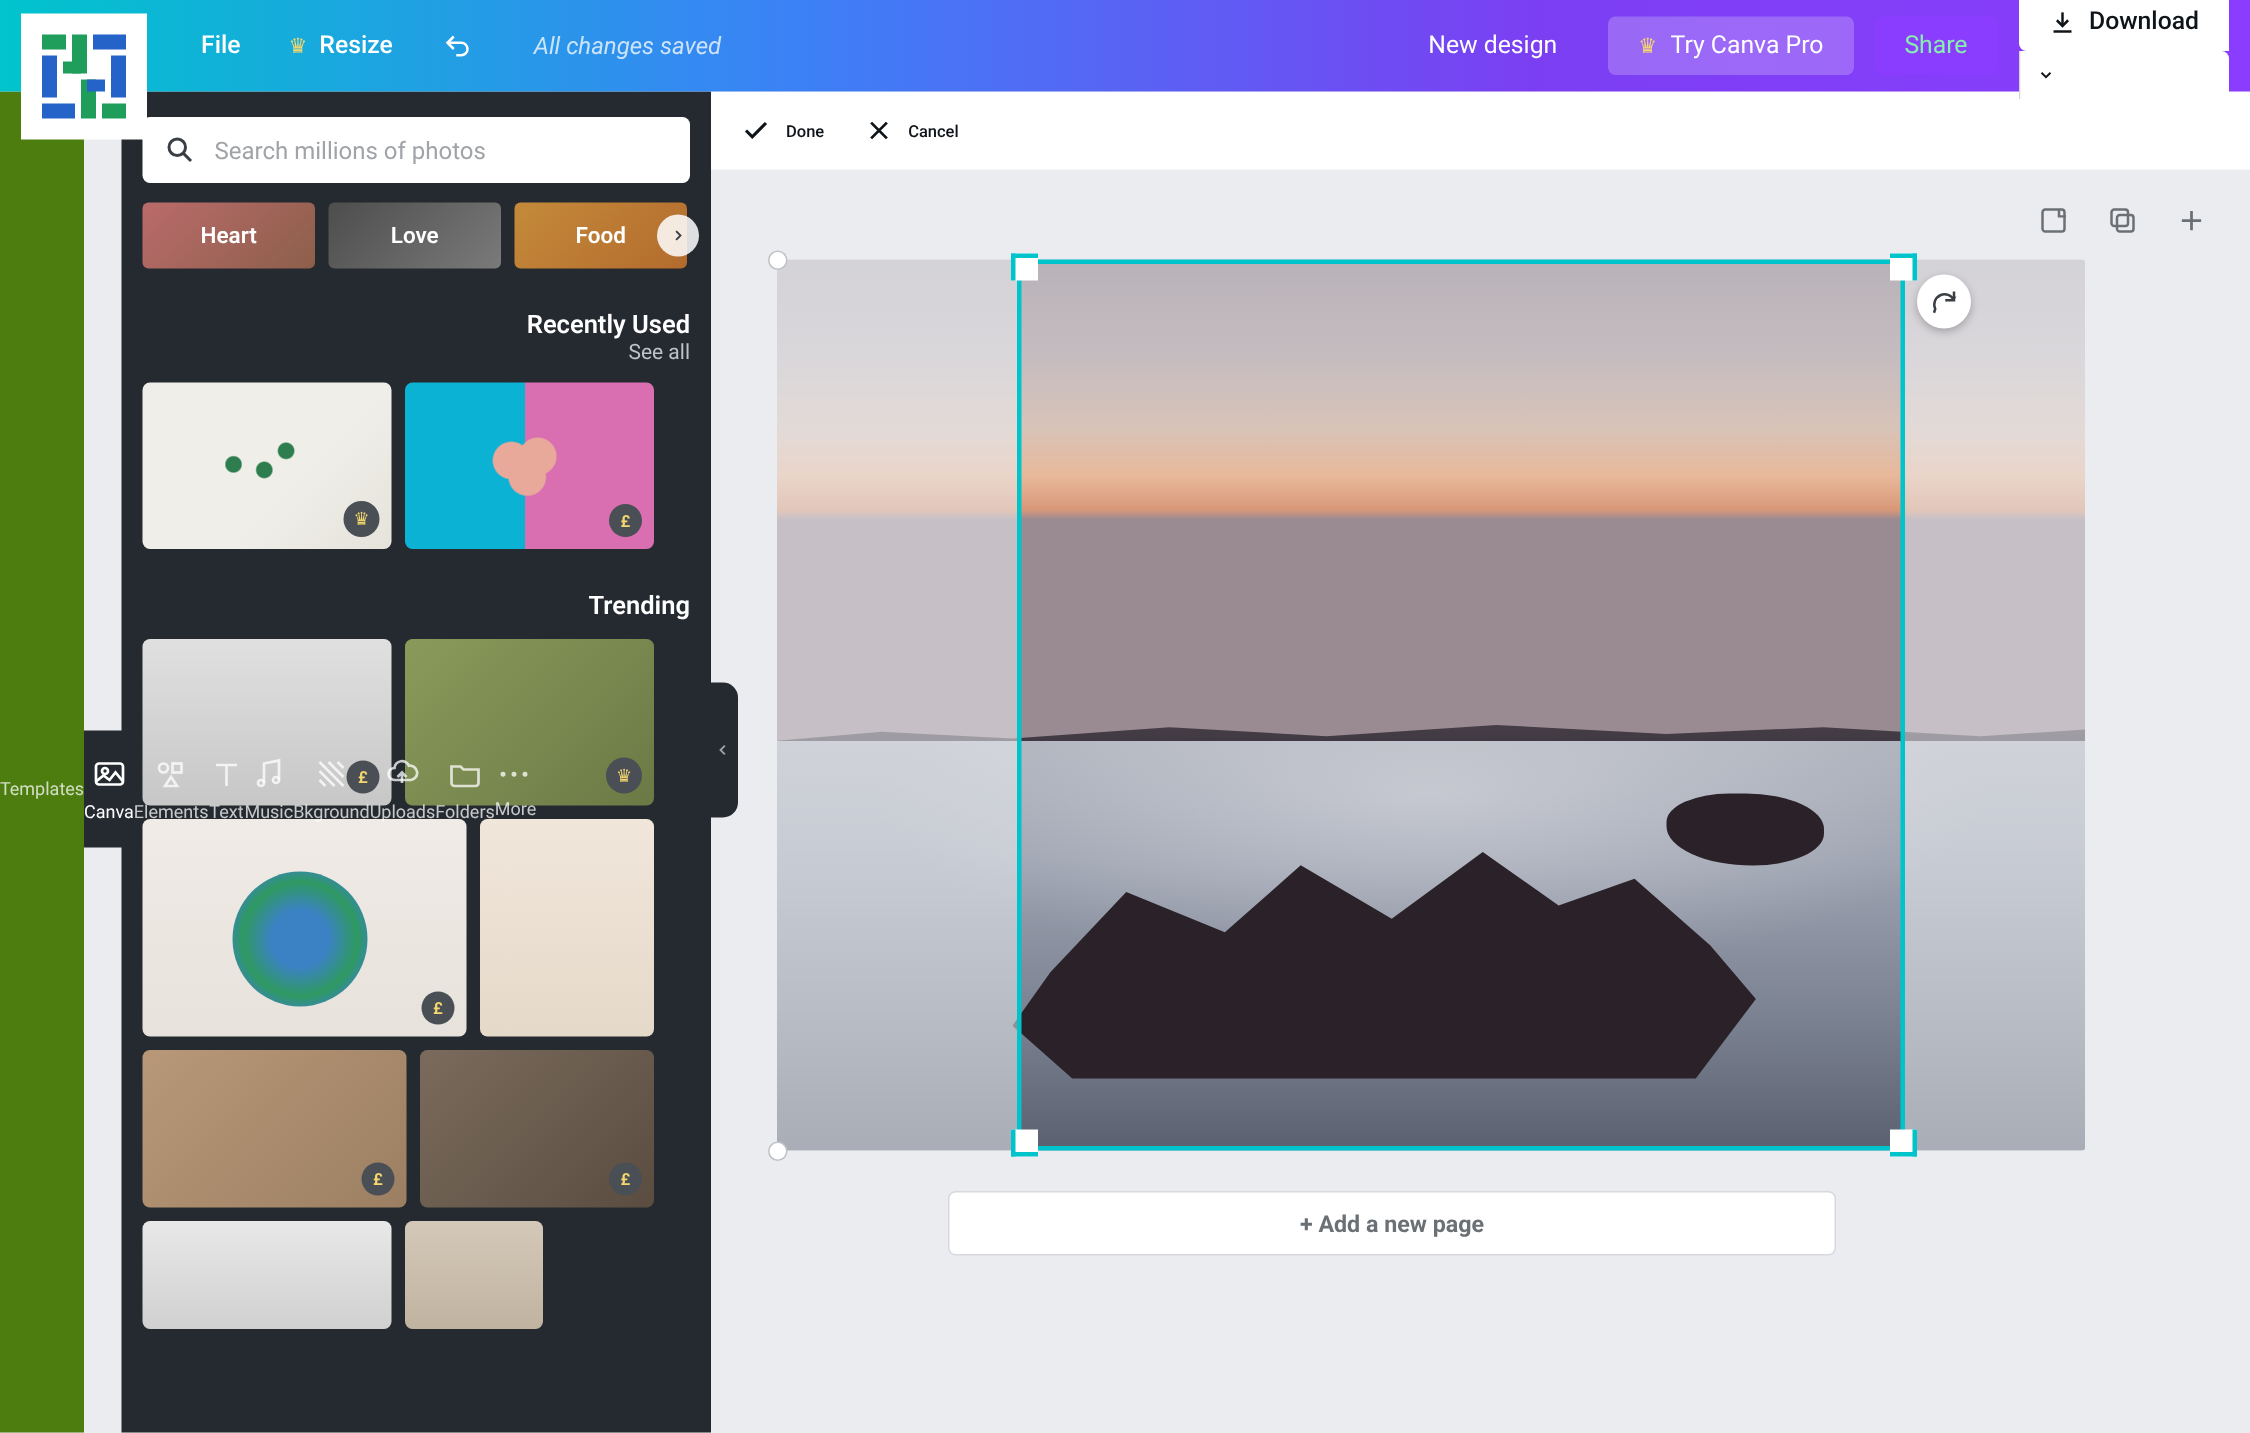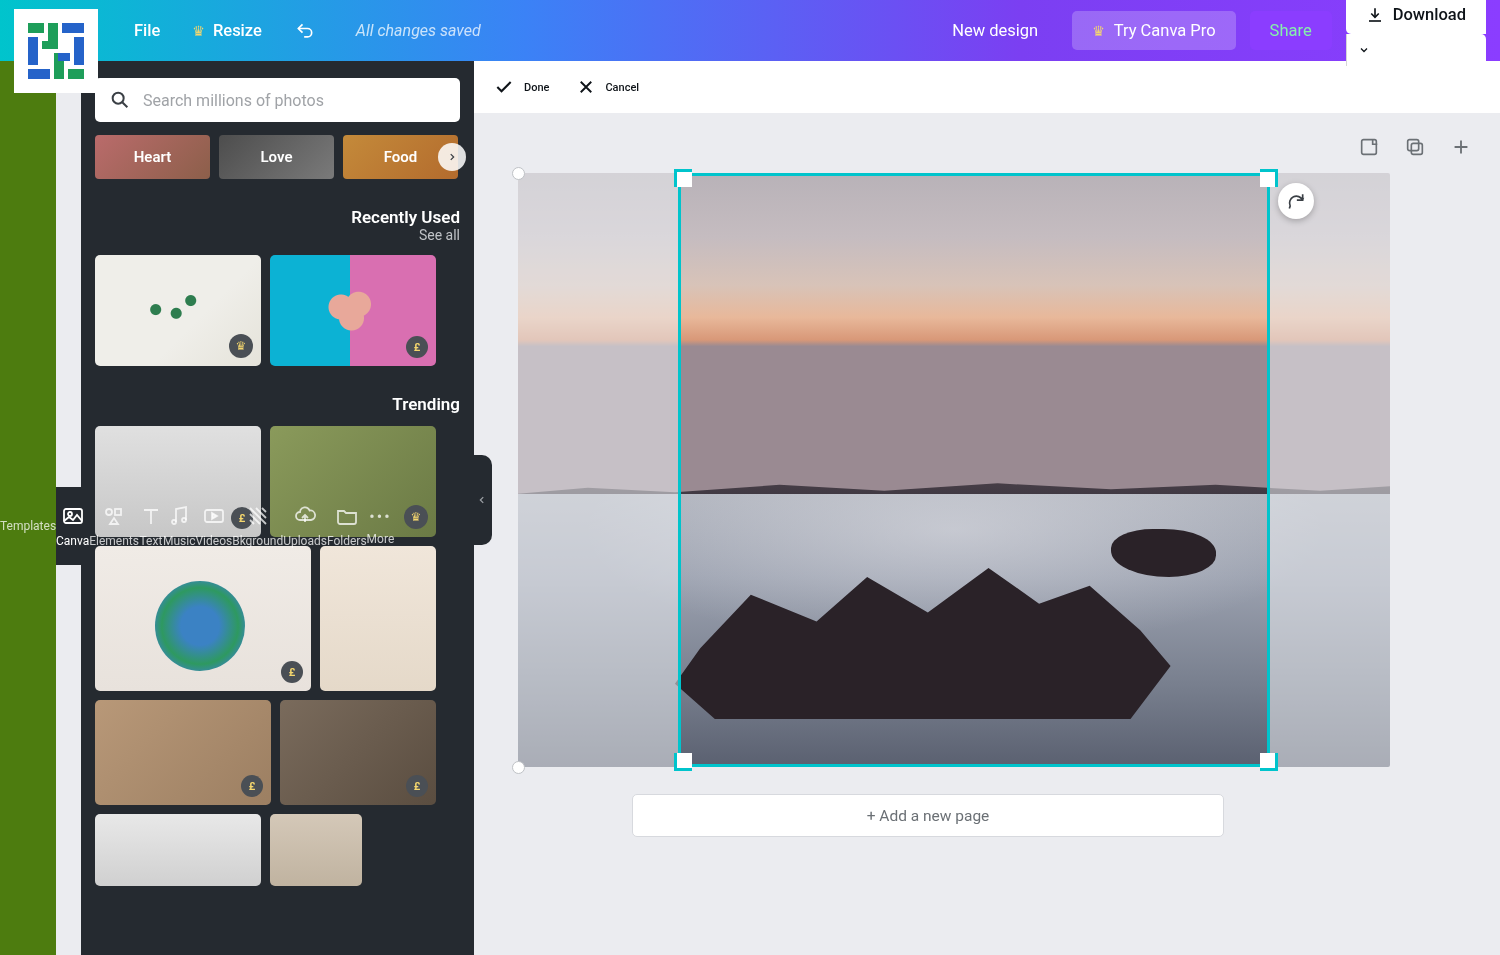--- a/index.html
+++ b/index.html
@@ -91,21 +91,21 @@
 .sky { position:absolute; left:0; top:0; right:0; height:54%; background: linear-gradient(#b8b2b8 0%, #c5bcc0 20%, #d8c3b8 35%, #e8b89a 45%, #d89878 52%, #9a8a92 54%); }
 .hills { position:absolute; left:0; top:51%; right:0; height:5%; background: linear-gradient(#4a4048,#3a3540); clip-path: polygon(0 60%, 8% 40%, 18% 55%, 30% 30%, 42% 50%, 55% 25%, 68% 45%, 80% 30%, 92% 50%, 100% 35%, 100% 100%, 0 100%); }
 .water { position:absolute; left:0; top:54%; right:0; bottom:0; background: linear-gradient(#aeb2bc 0%, #9ca2b0 30%, #787f8e 70%, #5a6070 100%); }
 .mist { position:absolute; left:0; top:54%; right:0; height:30%; background: radial-gradient(ellipse at 50% 20%, rgba(230,230,235,0.5), transparent 60%); }
 .rocks { position:absolute; left:18%; top:62%; width:58%; height:30%; background: #2a2228; clip-path: polygon(5% 60%, 15% 30%, 28% 45%, 38% 20%, 50% 40%, 62% 15%, 72% 35%, 82% 25%, 92% 50%, 98% 70%, 90% 100%, 8% 100%, 0 80%); filter: blur(0.5px); }
 .rock2 { position:absolute; left:68%; top:60%; width:12%; height:8%; background:#2a2228; border-radius:40% 50% 45% 55%; }
 .photo-dim { position:absolute; inset:0; pointer-events:none; }
 .dim-left { position:absolute; left:0; top:0; width:160px; bottom:0; background: rgba(235,236,240,0.55); }
 .dim-right { position:absolute; left:752px; top:0; right:0; bottom:0; background: rgba(235,236,240,0.55); }
 
-.add-page { position: absolute; left: 160px; top: 681px; width: 592px; height: 43px; background: #fff; border: 1px solid #d7d9de; border-radius: 5px; display:flex; align-items:center; justify-content:center; color:#6b7075; font-size:15.5px; cursor:pointer; }
+.add-page { position: absolute; left: 160px; top: 681px; width: 592px; height: 43px; background: #fff; border: 1px solid #d7d9de; border-radius: 5px; display:flex; align-items:center; justify-content:center; color:#6b7075; font-size:15.5px; cursor:pointer;font-weight:bold; }
 
 .crown-icon { color: #f5d76e; font-size: 14px; }
 </style>
 </head>
 <body>
 
 <div class="topbar">
   <div class="logo">
     <svg viewBox="0 0 64 64">
       <rect x="4" y="4" width="16" height="10" fill="#1e9e5a"></rect>
@@ -203,27 +203,20 @@
   <div class="rail-item">
     <svg viewBox="0 0 24 24" fill="none" stroke="currentColor" stroke-width="1.8">
         <path d="M9 18V5l10-2v13"></path>
         <circle cx="7" cy="18" r="2"></circle>
         <circle cx="17" cy="16" r="2"></circle>
       </svg>
     <span>Music</span>
   </div>
   <div class="rail-item">
     <svg viewBox="0 0 24 24" fill="none" stroke="currentColor" stroke-width="1.8">
-        <rect x="3" y="6" width="18" height="12" rx="2"></rect>
-        <path d="M10 9l5 3-5 3z" fill="currentColor"></path>
-      </svg>
-    <span>Videos</span>
-  </div>
-  <div class="rail-item">
-    <svg viewBox="0 0 24 24" fill="none" stroke="currentColor" stroke-width="1.8">
         <path d="M4 4l16 16M4 10l10 10M10 4l10 10M4 16l4 4M16 4l4 4"></path>
       </svg>
     <span>Bkground</span>
   </div>
   <div class="rail-item">
     <svg viewBox="0 0 24 24" fill="none" stroke="currentColor" stroke-width="1.8">
         <path d="M7 16a4 4 0 010-8 5 5 0 019.6-1.5A4 4 0 0118 16H7z"></path>
         <path d="M12 12v6M9 14l3-3 3 3"></path>
       </svg>
     <span>Uploads</span>

